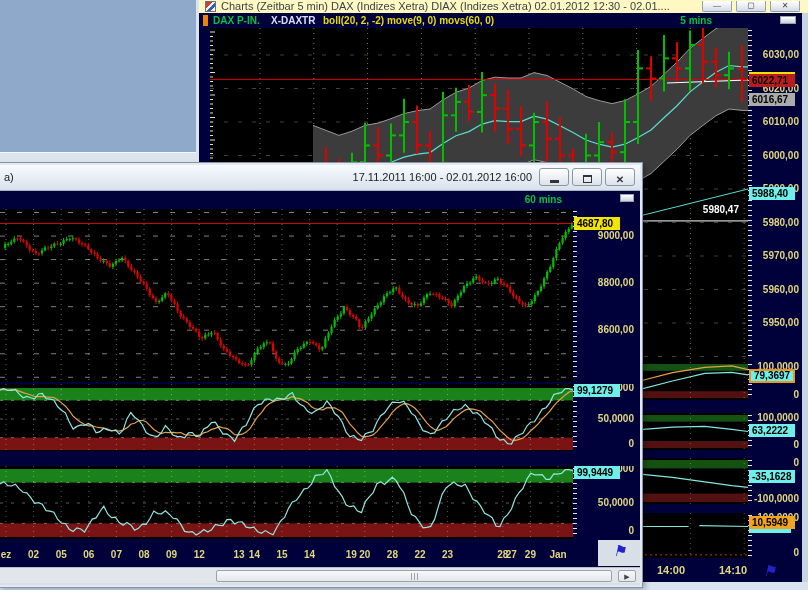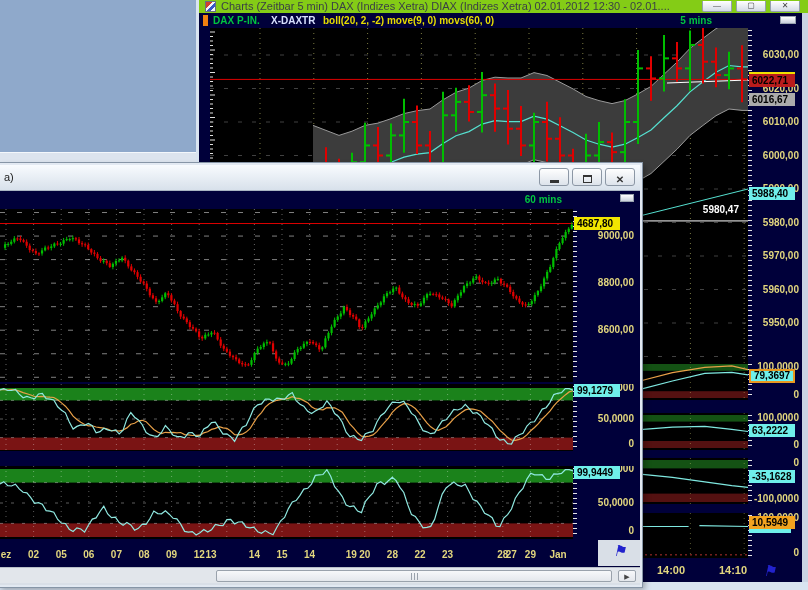--- a/index.html
+++ b/index.html
@@ -3,21 +3,21 @@
 <meta charset="utf-8">
 <style>
   *{margin:0;padding:0;box-sizing:border-box}
   body{background:#666;font-family:"Liberation Sans",sans-serif}
   #desktop{position:relative;width:808px;height:590px;background:#D7E3F2;overflow:hidden}
   .left-panel{position:absolute;left:0;top:0;width:198px;height:152px;background:#8FA9CB}
   .left-strip{position:absolute;left:0;top:152px;width:198px;height:11px;background:#DCE4EE;border-top:1px solid #F4F8FC}
 
   
   .win-back{position:absolute;left:196px;top:0;width:612px;height:590px;background:#00003A;border-left:3px solid #D9E4F0}
-  .back-titlebar{position:absolute;top:0;left:0;right:0;height:13px;background:#84cc16;overflow:hidden}
+  .back-titlebar{position:absolute;top:0;left:0;right:0;height:13px;background:#fef9c3;overflow:hidden}
   .back-title{position:absolute;left:22px;top:0;font-size:11px;line-height:13px;color:#3A3F46;white-space:nowrap}
   .app-icon{position:absolute;left:6px;top:1px;width:11px;height:11px;border:1px solid #66707E;background:linear-gradient(135deg,#D04030 0 35%,#F4F6F8 35% 52%,#3858C8 52% 75%,#F4F6F8 75%)}
   .bb{position:absolute;top:1px;width:30px;height:11px;border:1px solid #95A0AD;border-top:none;border-radius:0 0 2px 2px;background:linear-gradient(#FFFFFF,#D5DCE6);font-size:8px;line-height:10px;text-align:center;color:#444}
   .back-legend{position:absolute;top:13px;left:0;right:0;height:15px;background:#00003A}
   .legend-marker{position:absolute;left:4px;top:2px;width:5px;height:11px;background:#F08010}
   .lg{position:absolute;top:2px;font-weight:bold;font-size:10px;line-height:11px;white-space:nowrap}
   .mini-btn{position:absolute;width:16px;height:8px;background:linear-gradient(#FFFFFF,#CAD2DC);border:1px solid #98A2AE}
 
   .back-chart{position:absolute;top:28px;left:0;width:612px;height:334px}
   svg.plot{position:absolute;top:0;left:11px;background:#000;display:block}
@@ -410,20 +410,21 @@
     <span class="t-lab" style="left: 472px;">14:00</span>
         <span class="t-lab" style="left: 534px;">14:10</span>
       </div>
     <div class="scroll-strip"></div>
     <div class="back-bottom"></div>
   </div>
 
   <div class="win-front">
     <div class="front-titlebar">
       <span class="ft-left">a)</span>
+      <span class="ft-range">17.11.2011 16:00 - 02.01.2012 16:00</span>
       <span class="wbtn" style="right:71px"><span class="min"></span></span>
       <span class="wbtn" style="right:38px"><span class="sq"></span></span>
       <span class="wbtn" style="right:5px"><span class="x">✕</span></span>
     </div>
 
     <div class="front-content">
       <span class="tf">60 mins</span>
       <span class="mini-btn" style="right:6px;top:3px;width:14px;height:8px"></span>
 
       <div class="f-row" style="top:18px;height:173px">
@@ -916,21 +917,21 @@
 
       <div class="front-time" id="front-time">
           <span class="t-lab" style="left: 6px;">ez</span>
           <span class="t-lab" style="left: 33.6px;">02</span>
           <span class="t-lab" style="left: 61.2px;">05</span>
           <span class="t-lab" style="left: 88.8px;">06</span>
           <span class="t-lab" style="left: 116.4px;">07</span>
           <span class="t-lab" style="left: 144px;">08</span>
           <span class="t-lab" style="left: 171.6px;">09</span>
           <span class="t-lab" style="left: 199.2px;">12</span>
-          <span class="t-lab" style="left: 211px;">13</span>
+          <span class="t-lab" style="left: 239px;">13</span>
           <span class="t-lab" style="left: 254.4px;">14</span>
           <span class="t-lab" style="left: 282px;">15</span>
           <span class="t-lab" style="left: 309.6px;">14</span>
           <span class="t-lab" style="left: 337.2px; margin-left: 14px;">19</span>
           <span class="t-lab" style="left: 364.8px;">20</span>
           <span class="t-lab" style="left: 392.4px;">28</span>
           <span class="t-lab" style="left: 420px;">22</span>
           <span class="t-lab" style="left: 447.6px;">23</span>
           <span class="t-lab" style="left: 475.2px; margin-left: 36px;">27</span>
           <span class="t-lab" style="left: 502.8px;">28</span>

